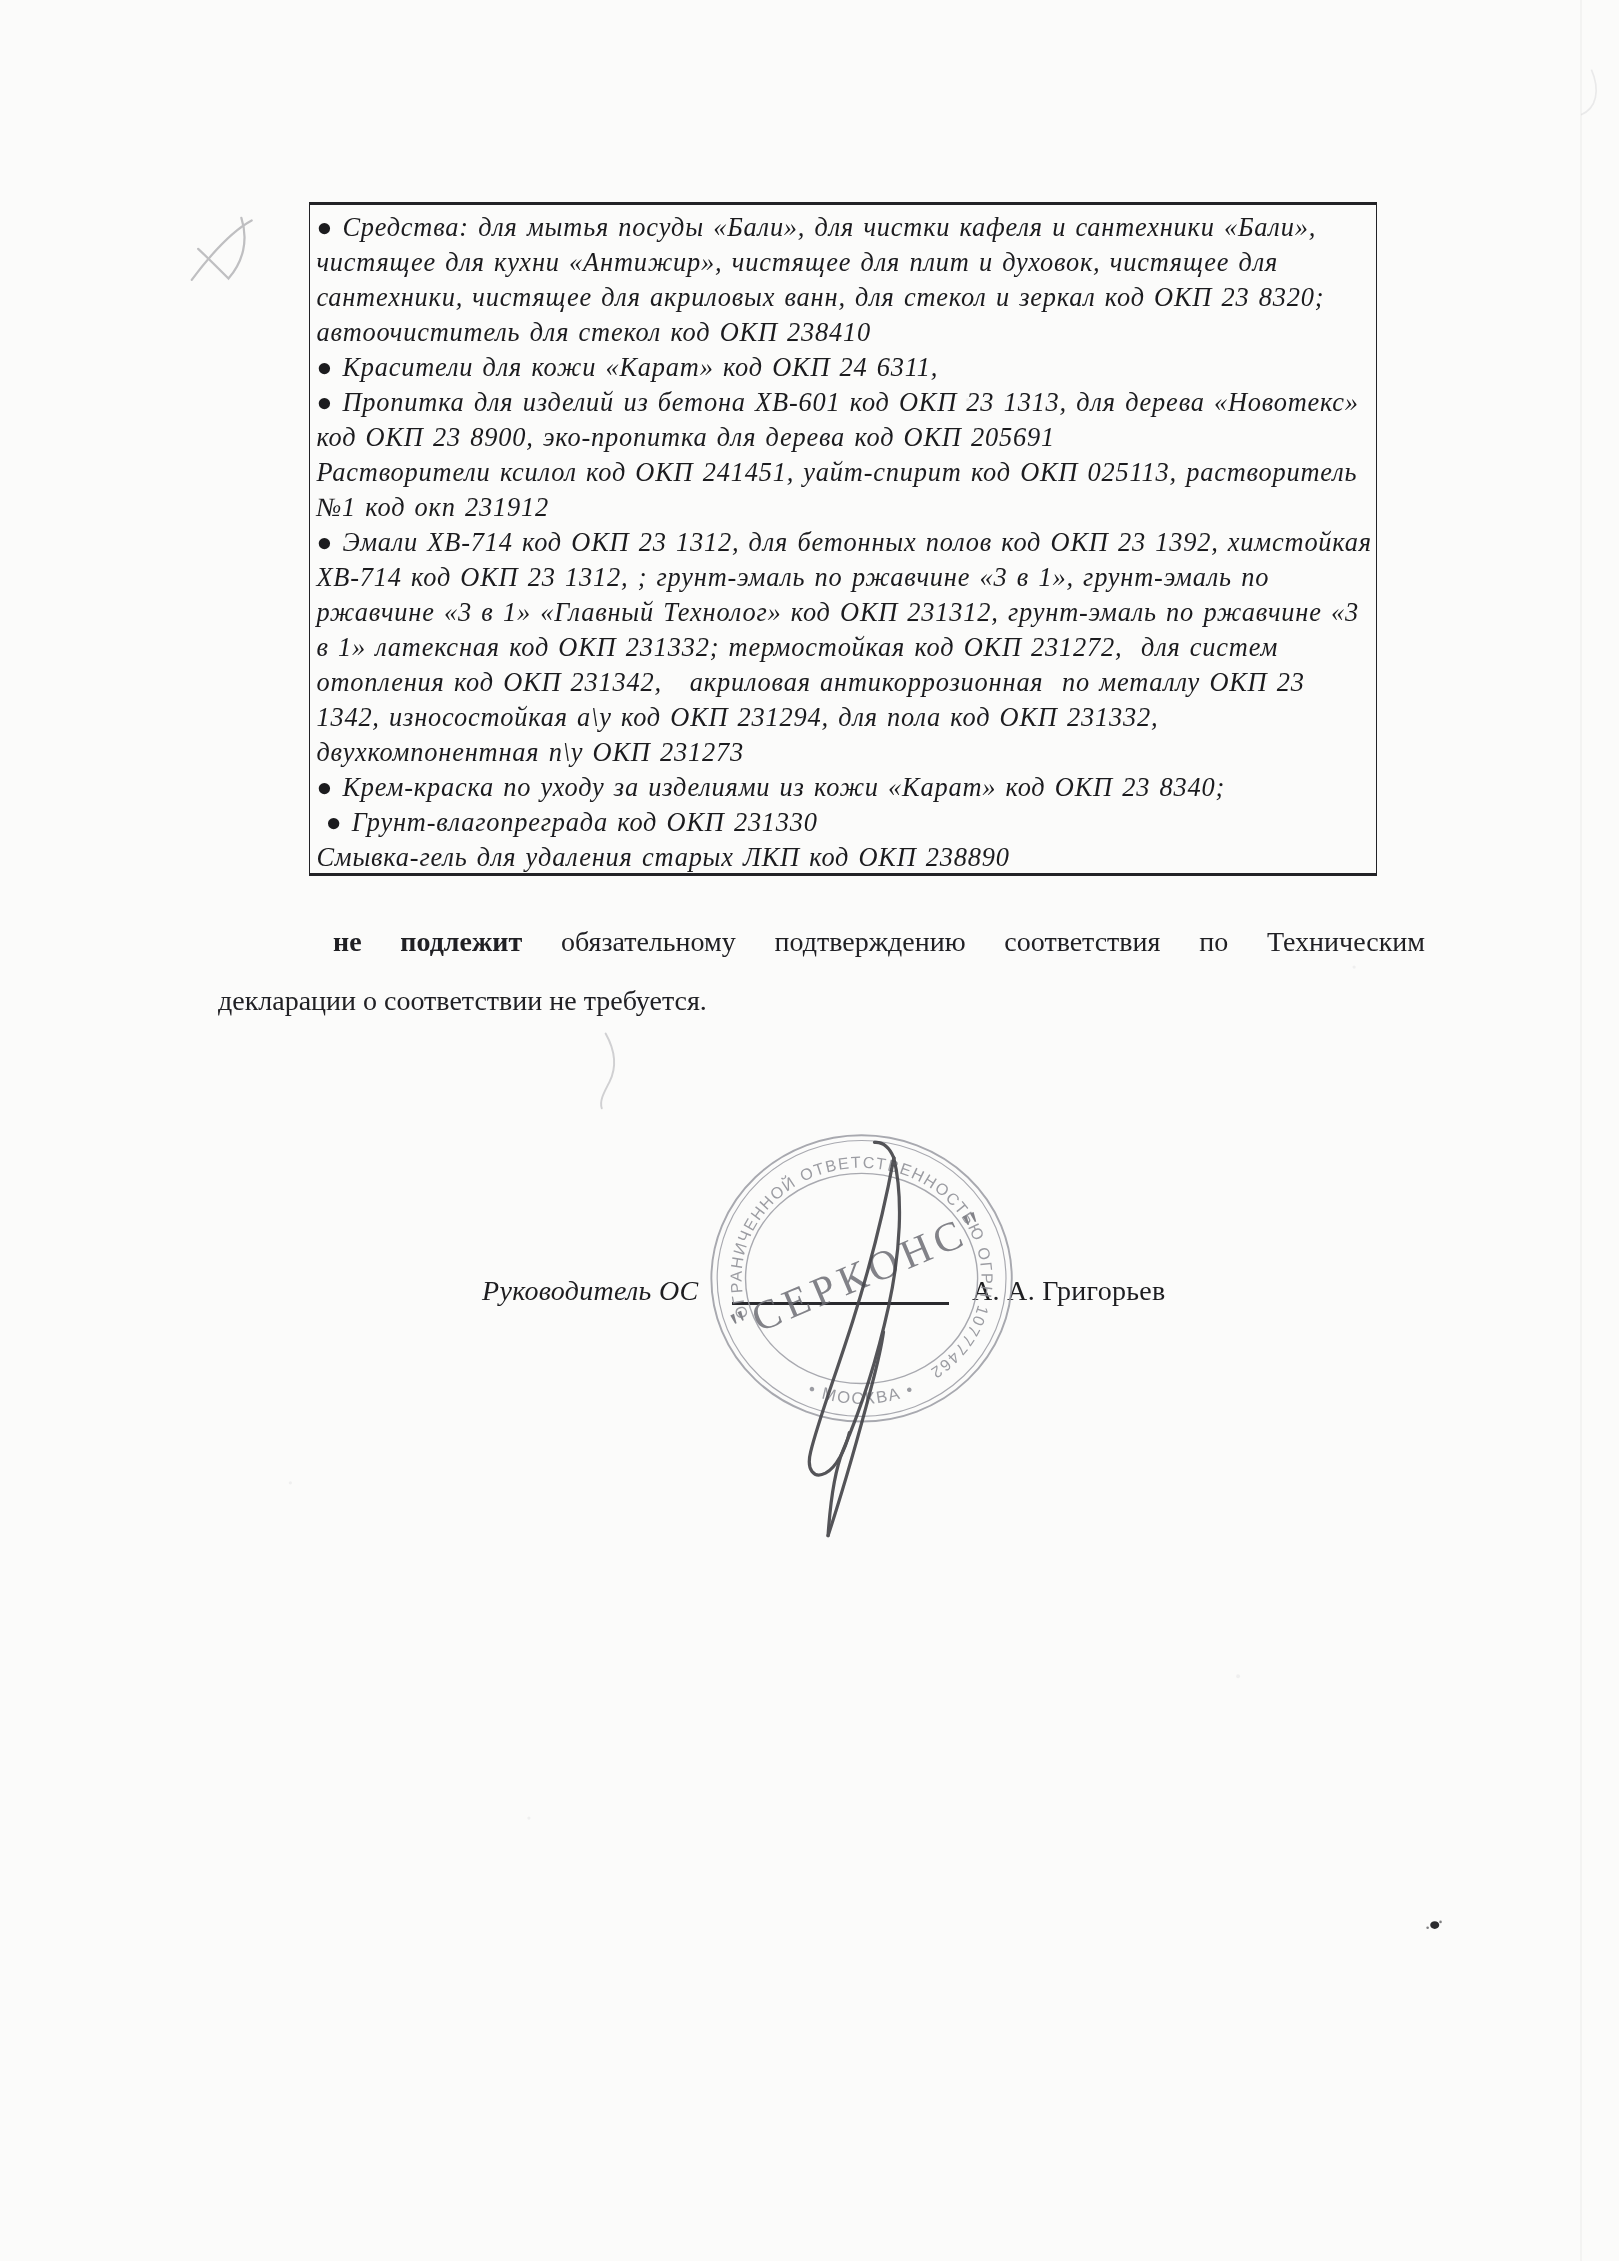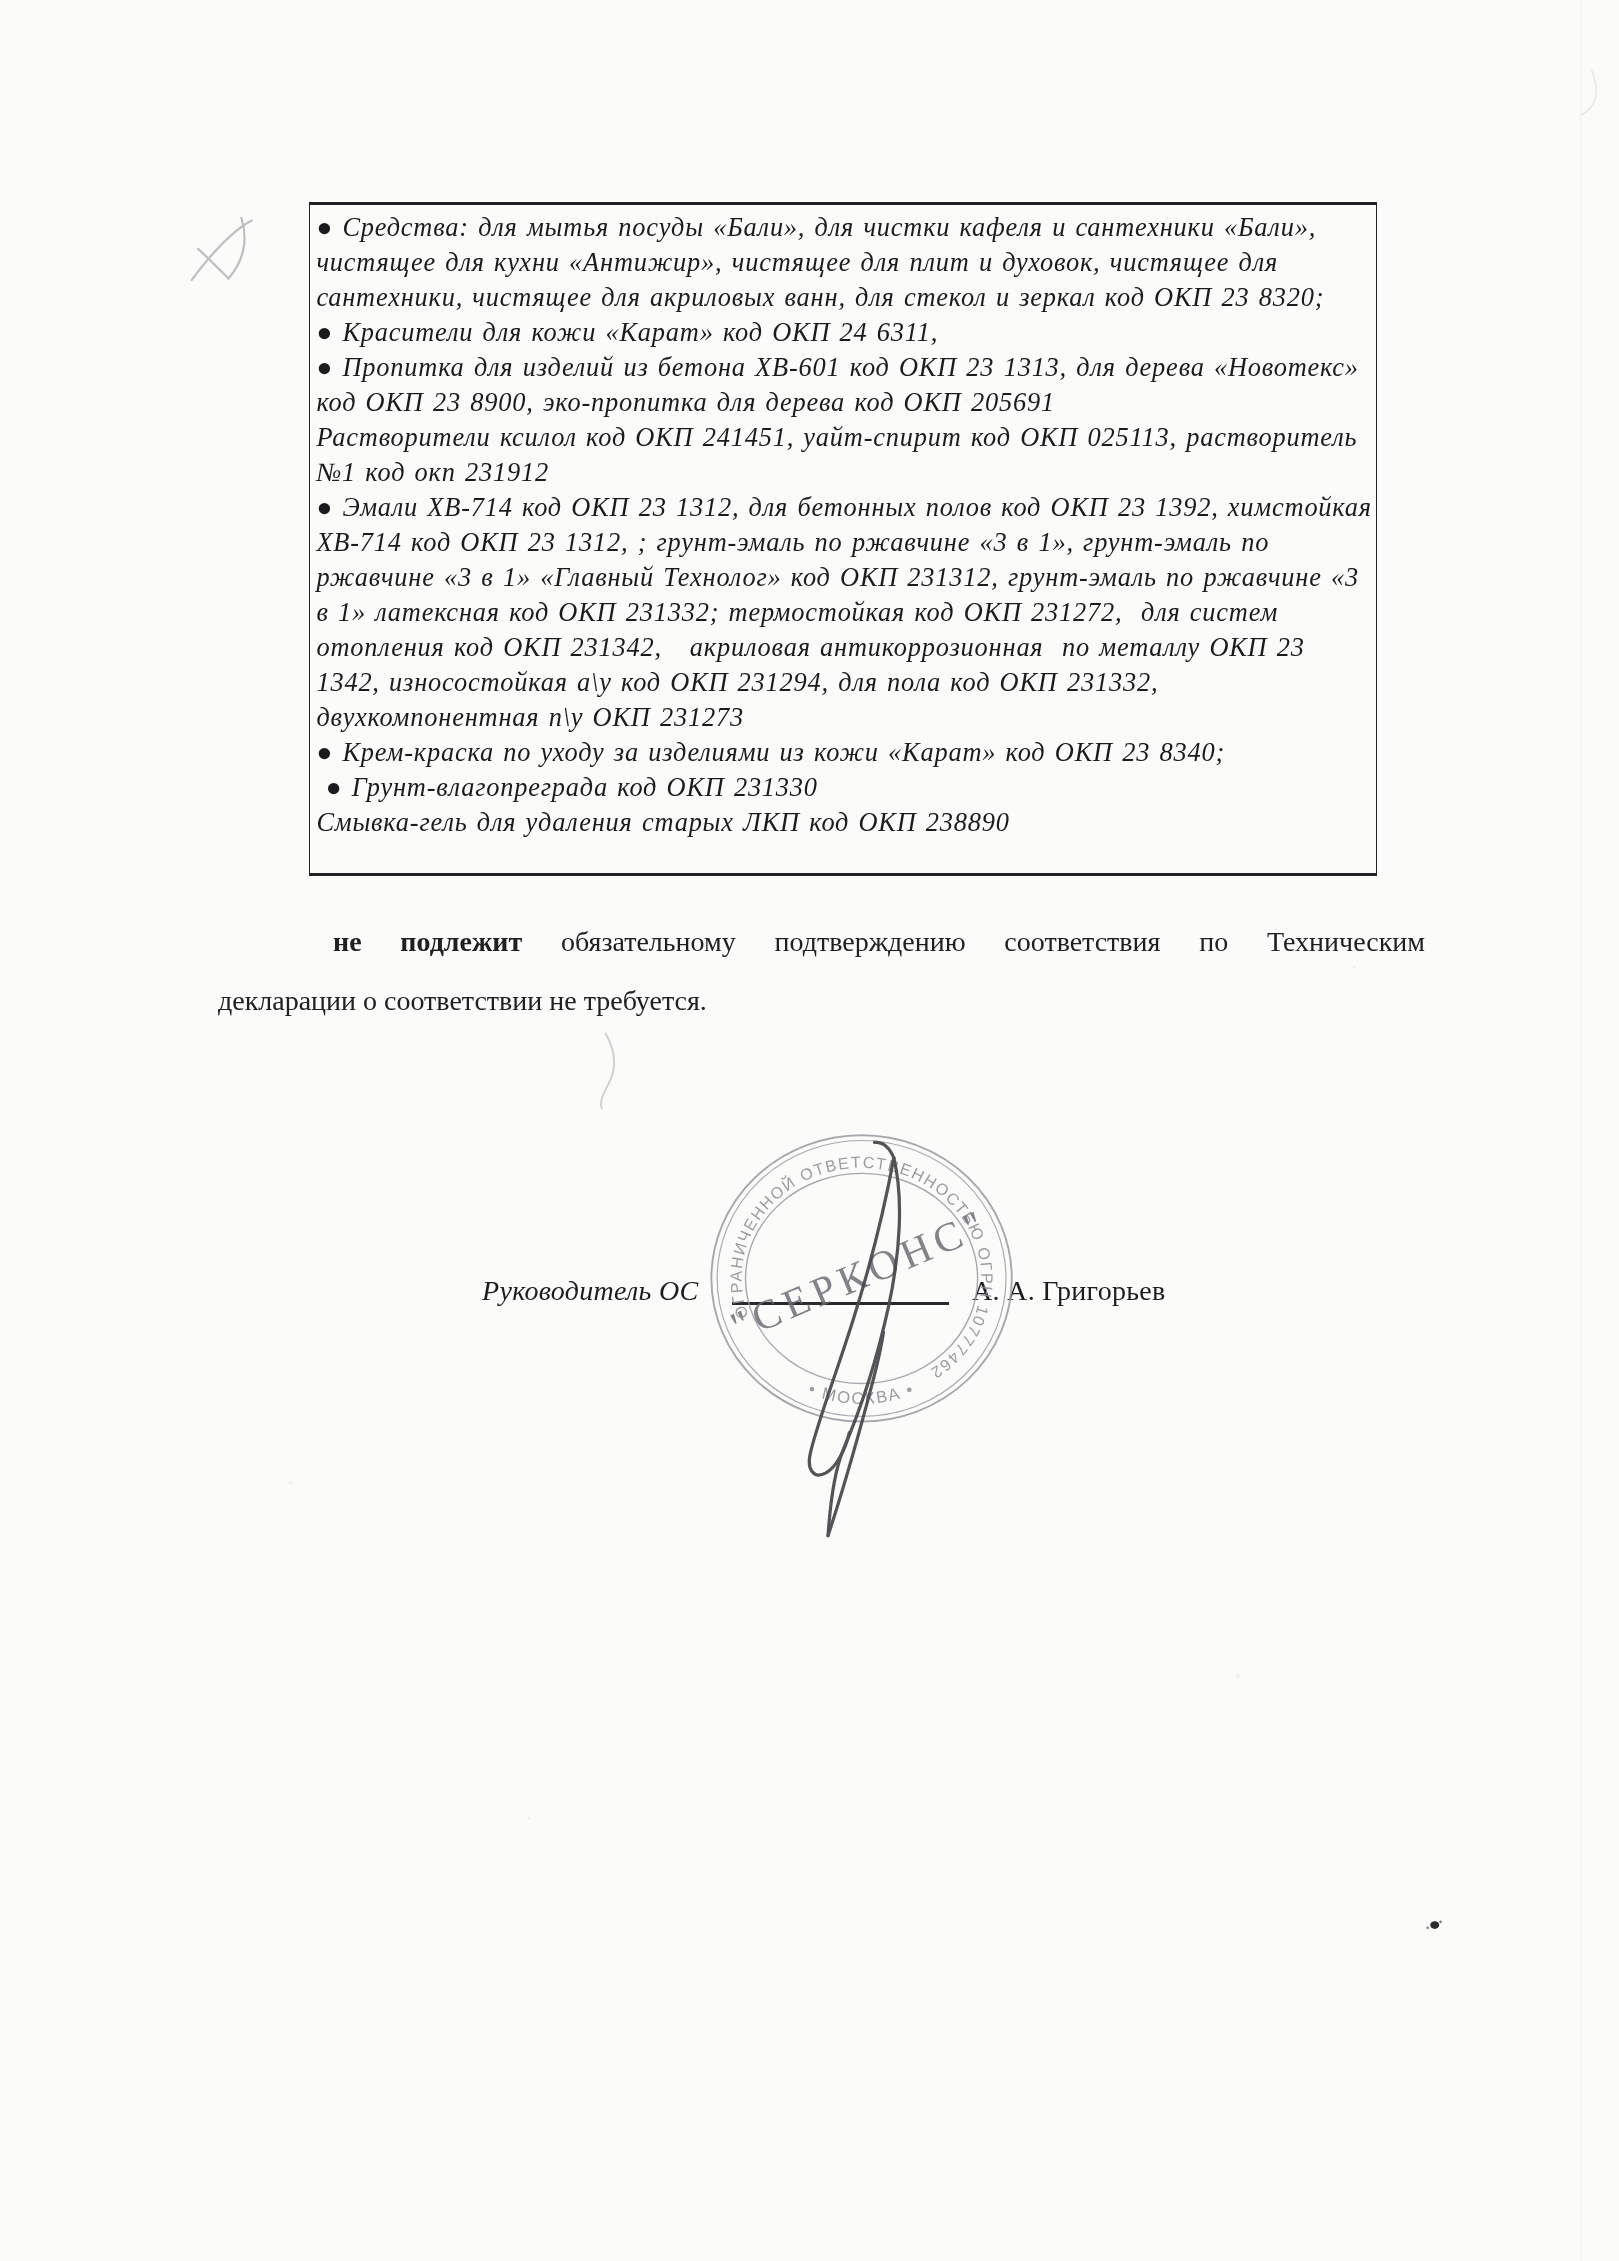--- a/index.html
+++ b/index.html
@@ -85,20 +85,21 @@
     opacity: 0.07;
   }
 </style>
 </head>
 <body>
 
 <div class="scope-box">
   <div class="scope-line">● Средства: для мытья посуды «Бали», для чистки кафеля и сантехники «Бали»,</div>
   <div class="scope-line">чистящее для кухни «Антижир», чистящее для плит и духовок, чистящее для</div>
   <div class="scope-line">сантехники, чистящее для акриловых ванн, для стекол и зеркал код ОКП 23 8320;</div>
+  <div class="scope-line">автоочиститель для стекол код ОКП 238410</div>
   <div class="scope-line">● Красители для кожи «Карат» код ОКП 24 6311,</div>
   <div class="scope-line">● Пропитка для изделий из бетона ХВ-601 код ОКП 23 1313, для дерева «Новотекс»</div>
   <div class="scope-line">код ОКП 23 8900, эко-пропитка для дерева код ОКП 205691</div>
   <div class="scope-line">Растворители ксилол код ОКП 241451, уайт-спирит код ОКП 025113, растворитель</div>
   <div class="scope-line">№1 код окп 231912</div>
   <div class="scope-line">● Эмали ХВ-714 код ОКП 23 1312, для бетонных полов код ОКП 23 1392, химстойкая</div>
   <div class="scope-line">ХВ-714 код ОКП 23 1312, ; грунт-эмаль по ржавчине «3 в 1», грунт-эмаль по</div>
   <div class="scope-line">ржавчине «3 в 1» «Главный Технолог» код ОКП 231312, грунт-эмаль по ржавчине «3</div>
   <div class="scope-line">в 1» латексная код ОКП 231332; термостойкая код ОКП 231272,  для систем</div>
   <div class="scope-line">отопления код ОКП 231342,   акриловая антикоррозионная  по металлу ОКП 23</div>

